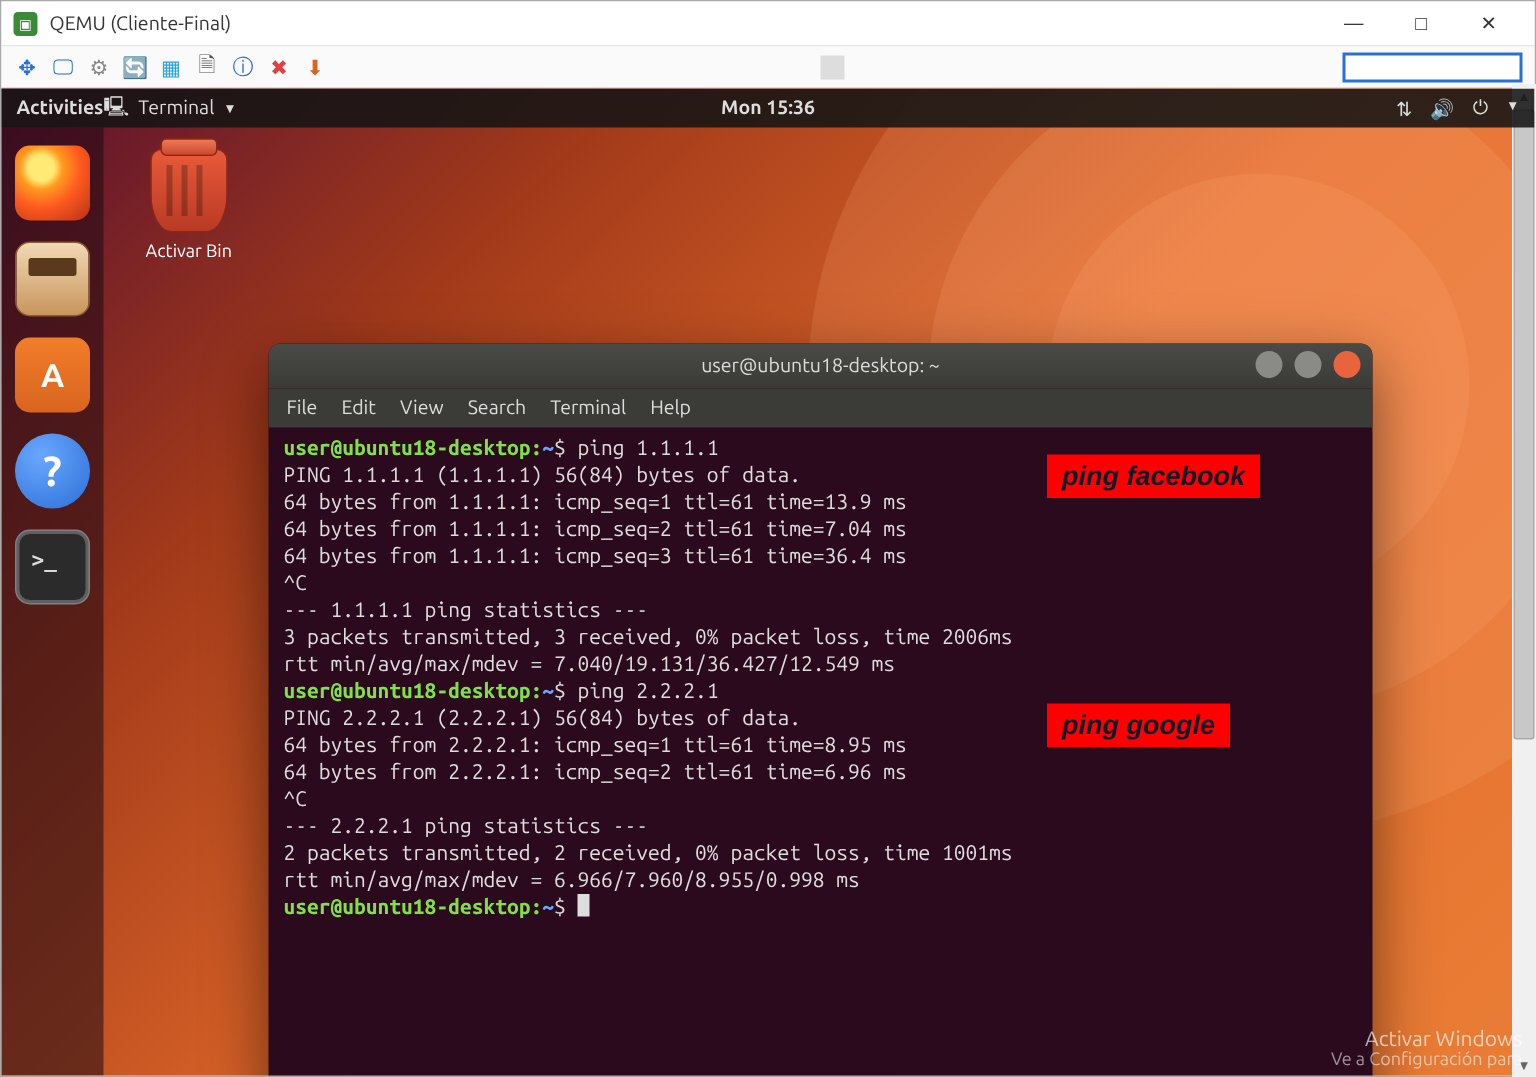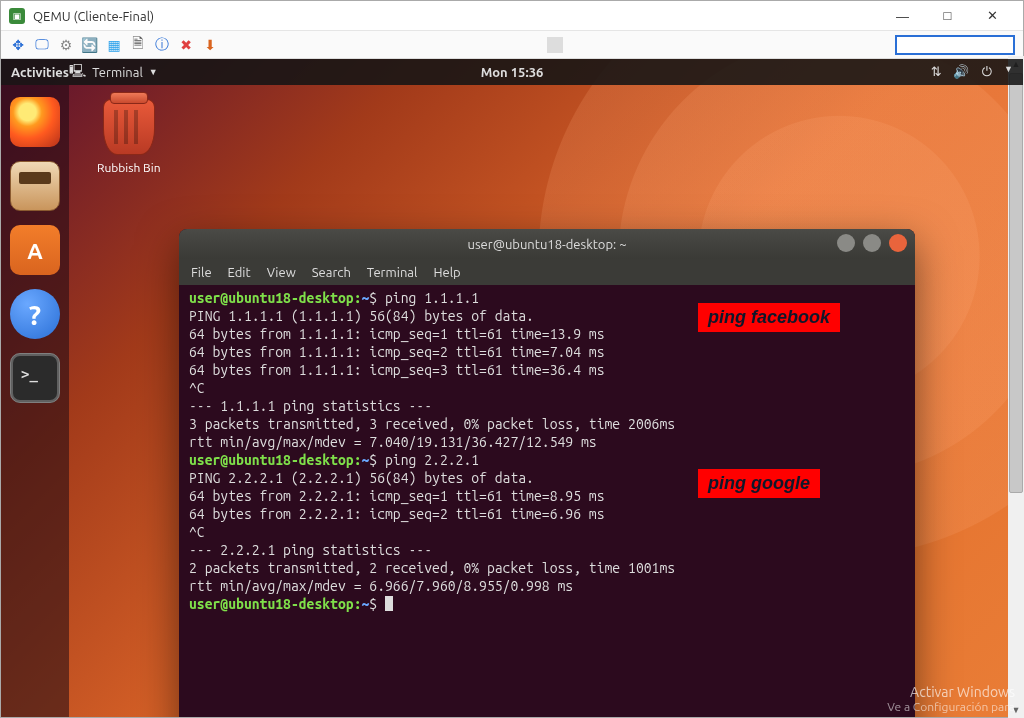--- a/index.html
+++ b/index.html
@@ -114,21 +114,21 @@
     <div class="dock">
       <div class="dockitem d-ff"></div>
       <div class="dockitem d-files"></div>
       <div class="dockitem d-soft"></div>
       <div class="dockitem d-help">?</div>
       <div class="dockitem d-term"></div>
     </div>
 
     <div class="dicon">
       <div class="trash"></div>
-      <div>Rubbish Bin</div>
+      <div>Activar Bin</div>
     </div>
 
     <div class="term">
       <div class="term-title">
         <span>user@ubuntu18-desktop: ~</span>
         <div class="wbtns">
           <div class="wb min"></div>
           <div class="wb max"></div>
           <div class="wb cl"></div>
         </div>

